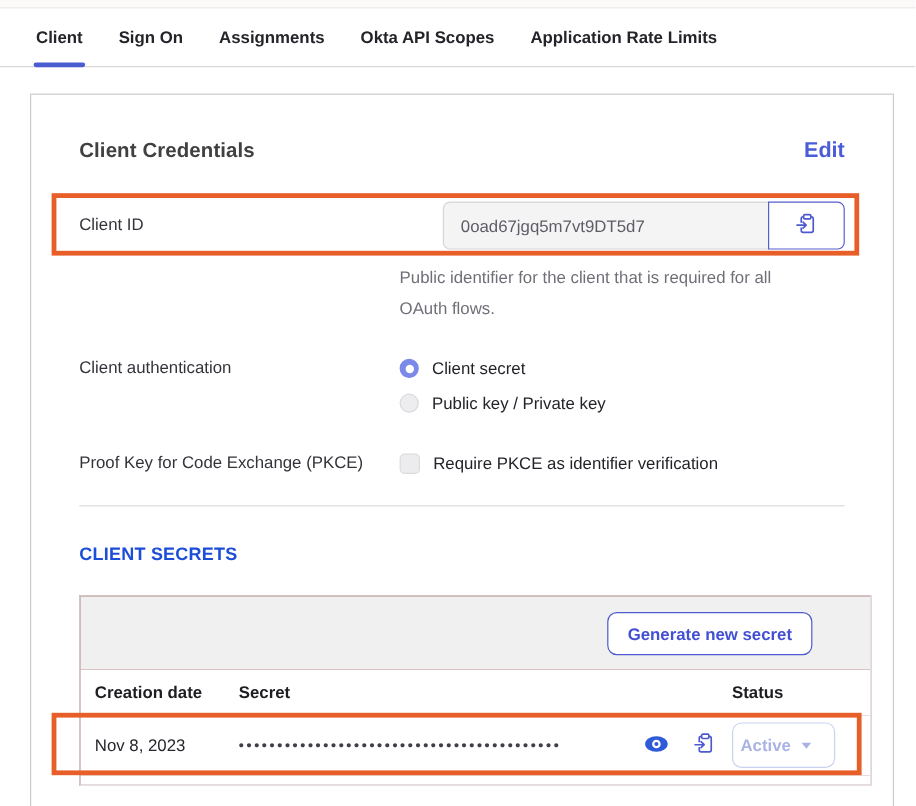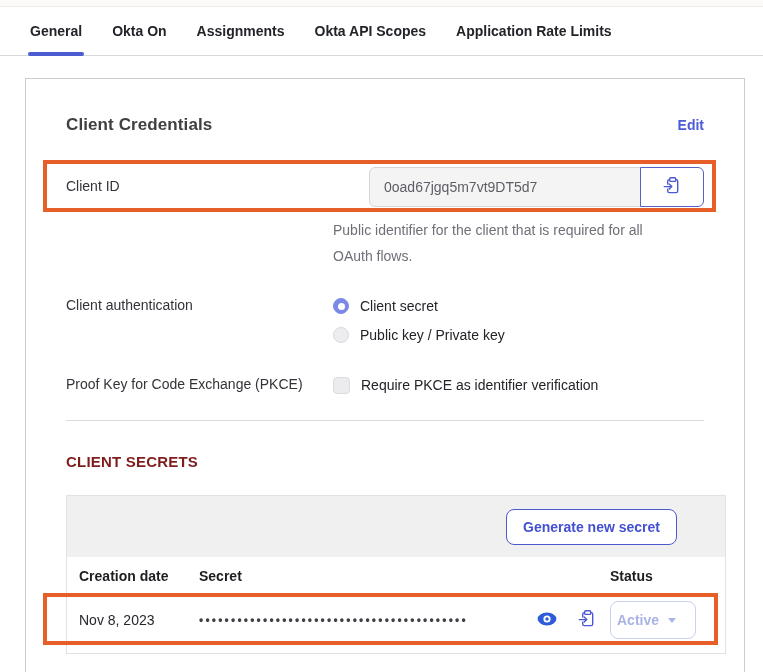--- a/index.html
+++ b/index.html
@@ -42,21 +42,21 @@
   .card-inner{padding:36px 40px 0 40px;}
 
   .section-header{
     display:flex;align-items:center;justify-content:space-between;
     margin-bottom:32px;
   }
   .section-header h2{
     margin:0;font-size:17px;font-weight:700;color:#404040;letter-spacing:.1px;
   }
   .edit-link{
-    color:#4c5bd6;font-weight:700;font-size:14px;cursor:pointer;text-decoration:none;
+    color:#4c5bd6;font-weight:700;font-size:18px;cursor:pointer;text-decoration:none;
   }
 
   .form-row{display:flex;align-items:flex-start;position:relative;}
   .row-label{
     flex:0 0 267px;color:#33333a;font-size:14px;padding-top:11px;
   }
   .auth-row .row-label,.pkce-row .row-label{padding-top:2px;}
   .row-control{flex:1;min-width:0;}
 
   
@@ -105,21 +105,21 @@
   .checkbox{
     width:17px;height:17px;border-radius:4px;flex:0 0 17px;
     background:#ececee;border:1px solid #dcdce0;
   }
   .auth-row{margin-bottom:28px;}
   .pkce-row{margin-bottom:24px;}
 
   .divider{border:none;border-top:1px solid #dbdbdf;margin:0;}
 
   .secrets-heading{
-    margin:32px 0 0 0;font-size:15px;font-weight:700;color:#7f1d1d;
+    margin:32px 0 0 0;font-size:15px;font-weight:700;color:#1d4ed8;
     letter-spacing:.2px;
   }
 
   
   .secrets-table{
     margin-top:25px;width:660px;position:relative;
     border:1px solid #e2e2e5;background:#7f1d1d;
   }
   .table-toolbar{
     height:61px;background:#f0f0f1;
@@ -167,25 +167,25 @@
   }
   .table-row-after{height:8px;background:#fff;}
 </style>
 </head>
 <body>
 
 <div class="top-strip"></div>
 
 <nav class="tabbar">
   <div class="tab active">
-    <span>General</span>
+    <span>Client</span>
     <span class="tab-underline"></span>
   </div>
   <div class="tab">
-    <span>Okta On</span>
+    <span>Sign On</span>
 
   </div>
   <div class="tab">
     <span>Assignments</span>
 
   </div>
   <div class="tab">
     <span>Okta API Scopes</span>
 
   </div>

